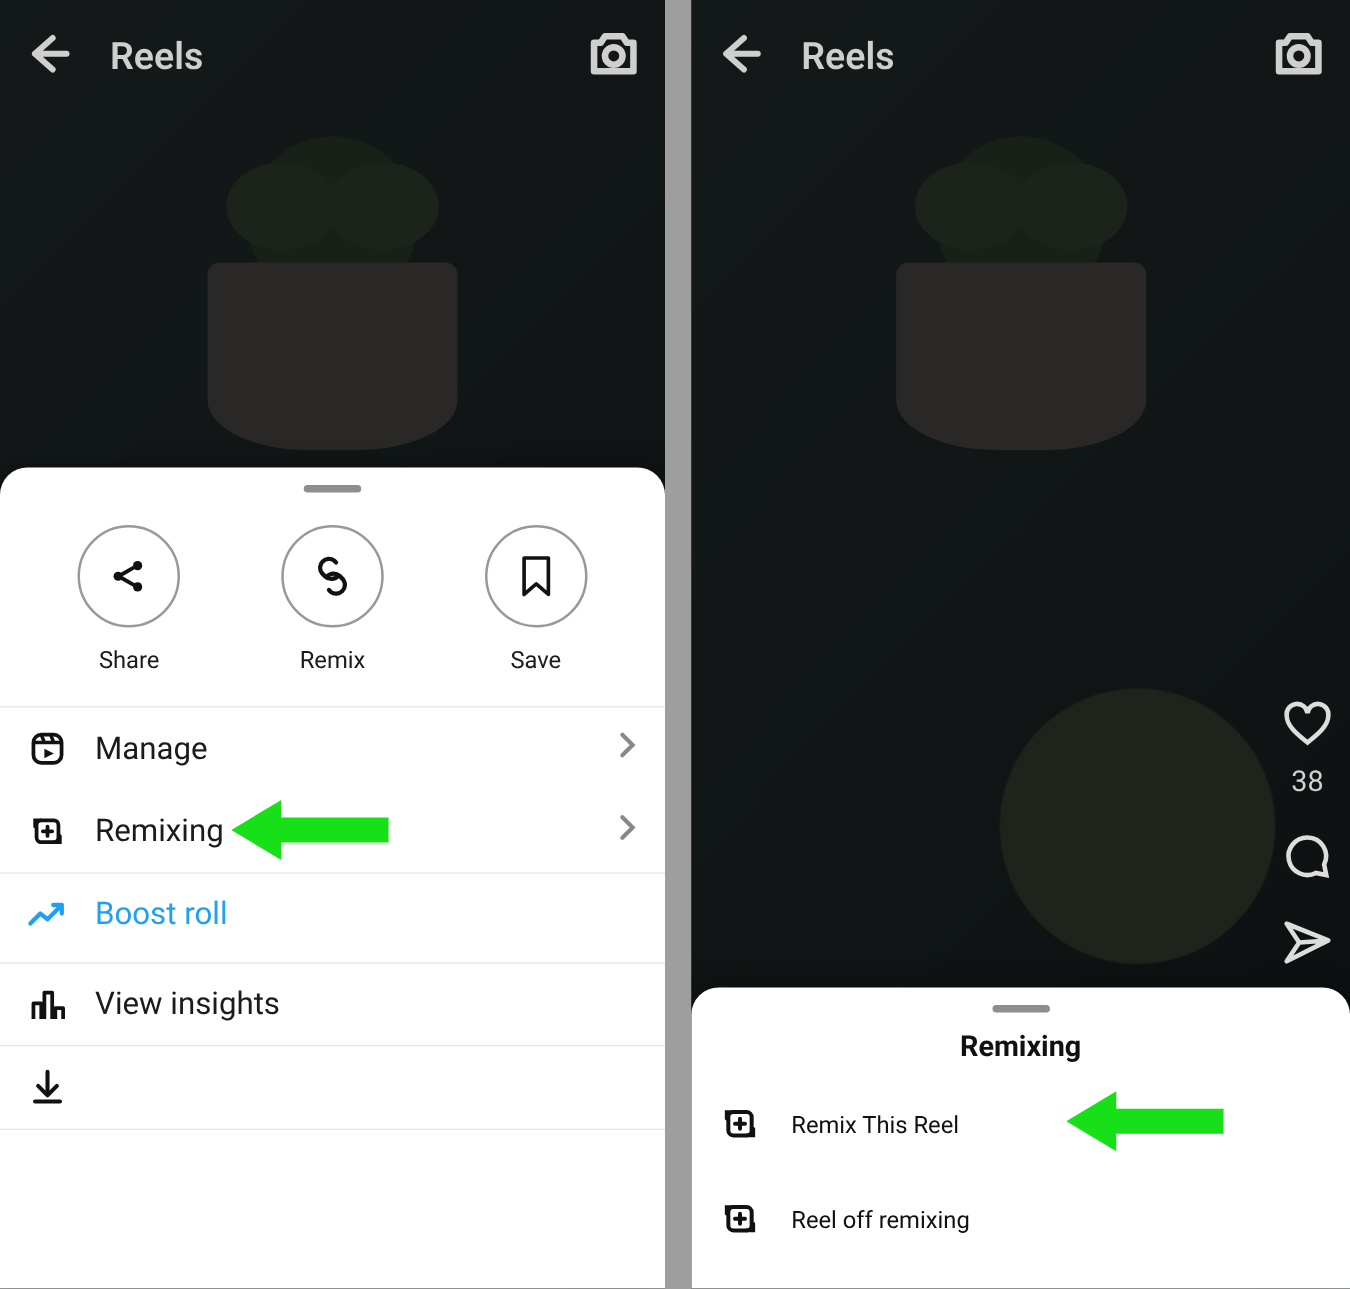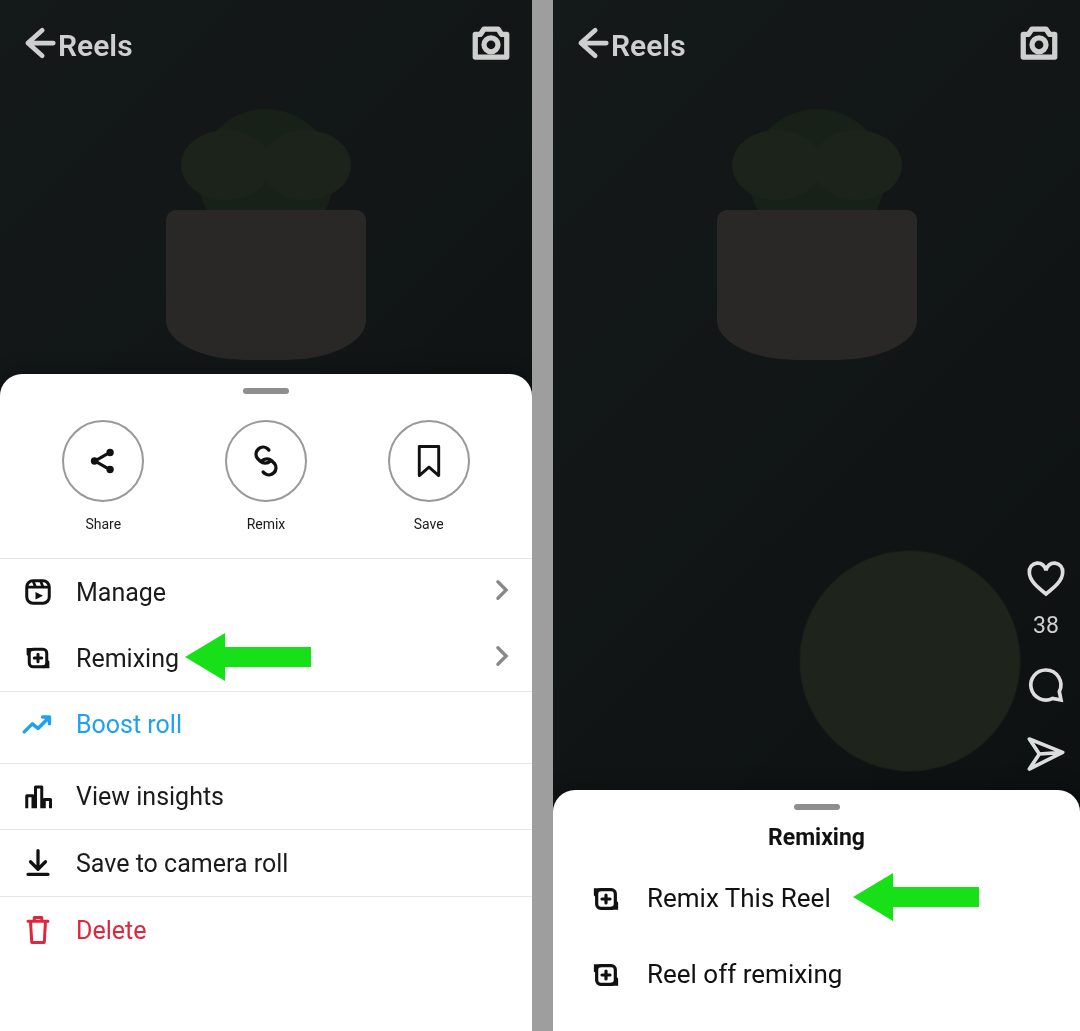--- a/index.html
+++ b/index.html
@@ -65,20 +65,21 @@
   
   .topbar {
     position: absolute; top: 0; left: 0; right: 0;
     height: 90px;
     display: flex; align-items: center;
     padding: 0 20px;
     color: #d8d8d8;
   }
   .topbar .title {
     font-size: 30px; font-weight: 600;
+    margin-left: 30px;
     color: #cfcfcf;
   }
   .topbar .cam { margin-left: auto; }
   .icon-stroke { stroke:#cfcfcf; stroke-width:3; fill:none; stroke-linecap:round; stroke-linejoin:round; }
 
   
   .sheet {
     position: absolute; left: 0; right: 0; bottom: 0;
     background: #fff;
     border-radius: 22px 22px 0 0;
@@ -96,21 +97,21 @@
   .round-row {
     display: flex; justify-content: space-around;
     padding: 8px 22px 26px 22px;
   }
   .round-item { display:flex; flex-direction:column; align-items:center; gap:14px; width:110px; }
   .round-btn {
     width: 82px; height: 82px; border-radius: 50%;
     border: 2px solid #999; background:#fff;
     display:flex; align-items:center; justify-content:center;
   }
-  .round-label { font-size: 14px; color:#1b1b1b; }
+  .round-label { font-size: 19px; color:#1b1b1b; }
 
   .divider { height:1px; background:#e6e6e6; }
   .row {
     display:flex; align-items:center;
     padding: 18px 22px;
     font-size: 25px; color:#1b1b1b;
     position: relative;
   }
   .row .ricon { width:32px; display:flex; align-items:center; justify-content:center; margin-right:22px; }
   .row .chev { margin-left:auto; color:#777; }
@@ -133,23 +134,23 @@
   }
   .engage .cnt { font-size:23px; margin-top:-16px; color:#d0d0d0; }
 
   
   .sheet-right { top: 790px; }
   .sheet-title {
     text-align:center; font-weight:700; font-size:23px; color:#111;
     margin-top:-4px; margin-bottom:10px;
   }
   .row2 {
-    display:flex; 
-    padding: 22px 36px;
-    font-size: 26px; color:#111;
+    display:flex; align-items:center;
+    padding: 22px 22px;
+    font-size: 19px; color:#111;
     position:relative;
   }
   .row2 .ricon { width:34px; display:flex; align-items:center; justify-content:center; margin-right:24px; }
 </style>
 </head>
 <body>
 
 <div class="phone phone-left">
   <div class="bg">
     <div class="pot">
@@ -270,33 +271,24 @@
     </div>
 
     <div class="divider"></div>
 
     <div class="row">
       <span class="ricon">
         <svg width="26" height="30" viewBox="0 0 20 24">
             <path d="M10 2 V16 M4 11 L10 17 L16 11 M2 21 H18" stroke="#111" stroke-width="2.6" fill="none" stroke-linecap="round" stroke-linejoin="round"></path>
           </svg>
       </span>
-      <span>Save to camera roll</span>
     </div>
 
     <div class="divider"></div>
 
-    <div class="row red">
-      <span class="ricon">
-        <svg width="26" height="30" viewBox="0 0 20 24">
-            <path d="M2 5 H18 M7 5 V2 H13 V5 M4 5 L5 22 H15 L16 5" stroke="#e0263c" stroke-width="2.4" fill="none" stroke-linejoin="round" stroke-linecap="round"></path>
-          </svg>
-      </span>
-      <span>Delete</span>
-    </div>
   </div>
 </div>
 
 <div class="gap"></div>
 
 <div class="phone phone-right">
   <div class="bg">
     <div class="pot">
       <div class="plant"></div>
       <div class="pot-body"></div>

